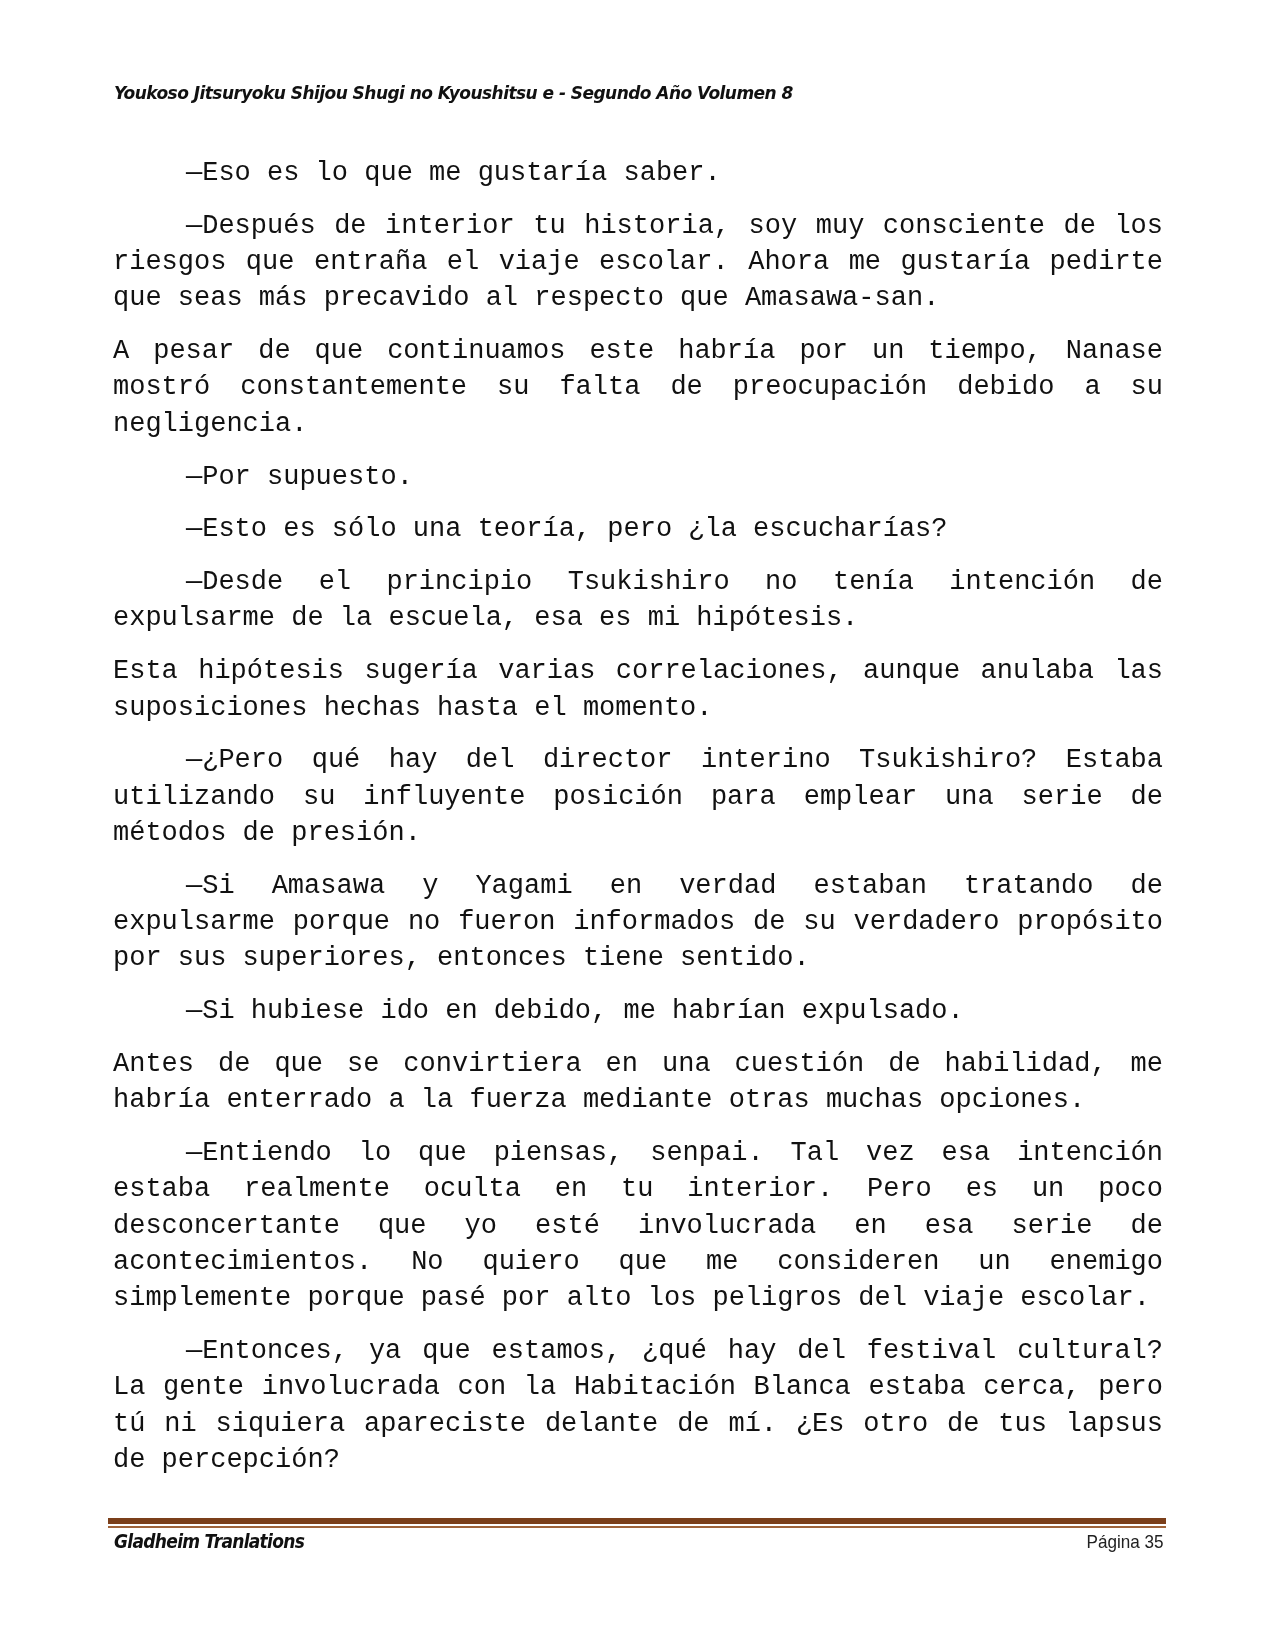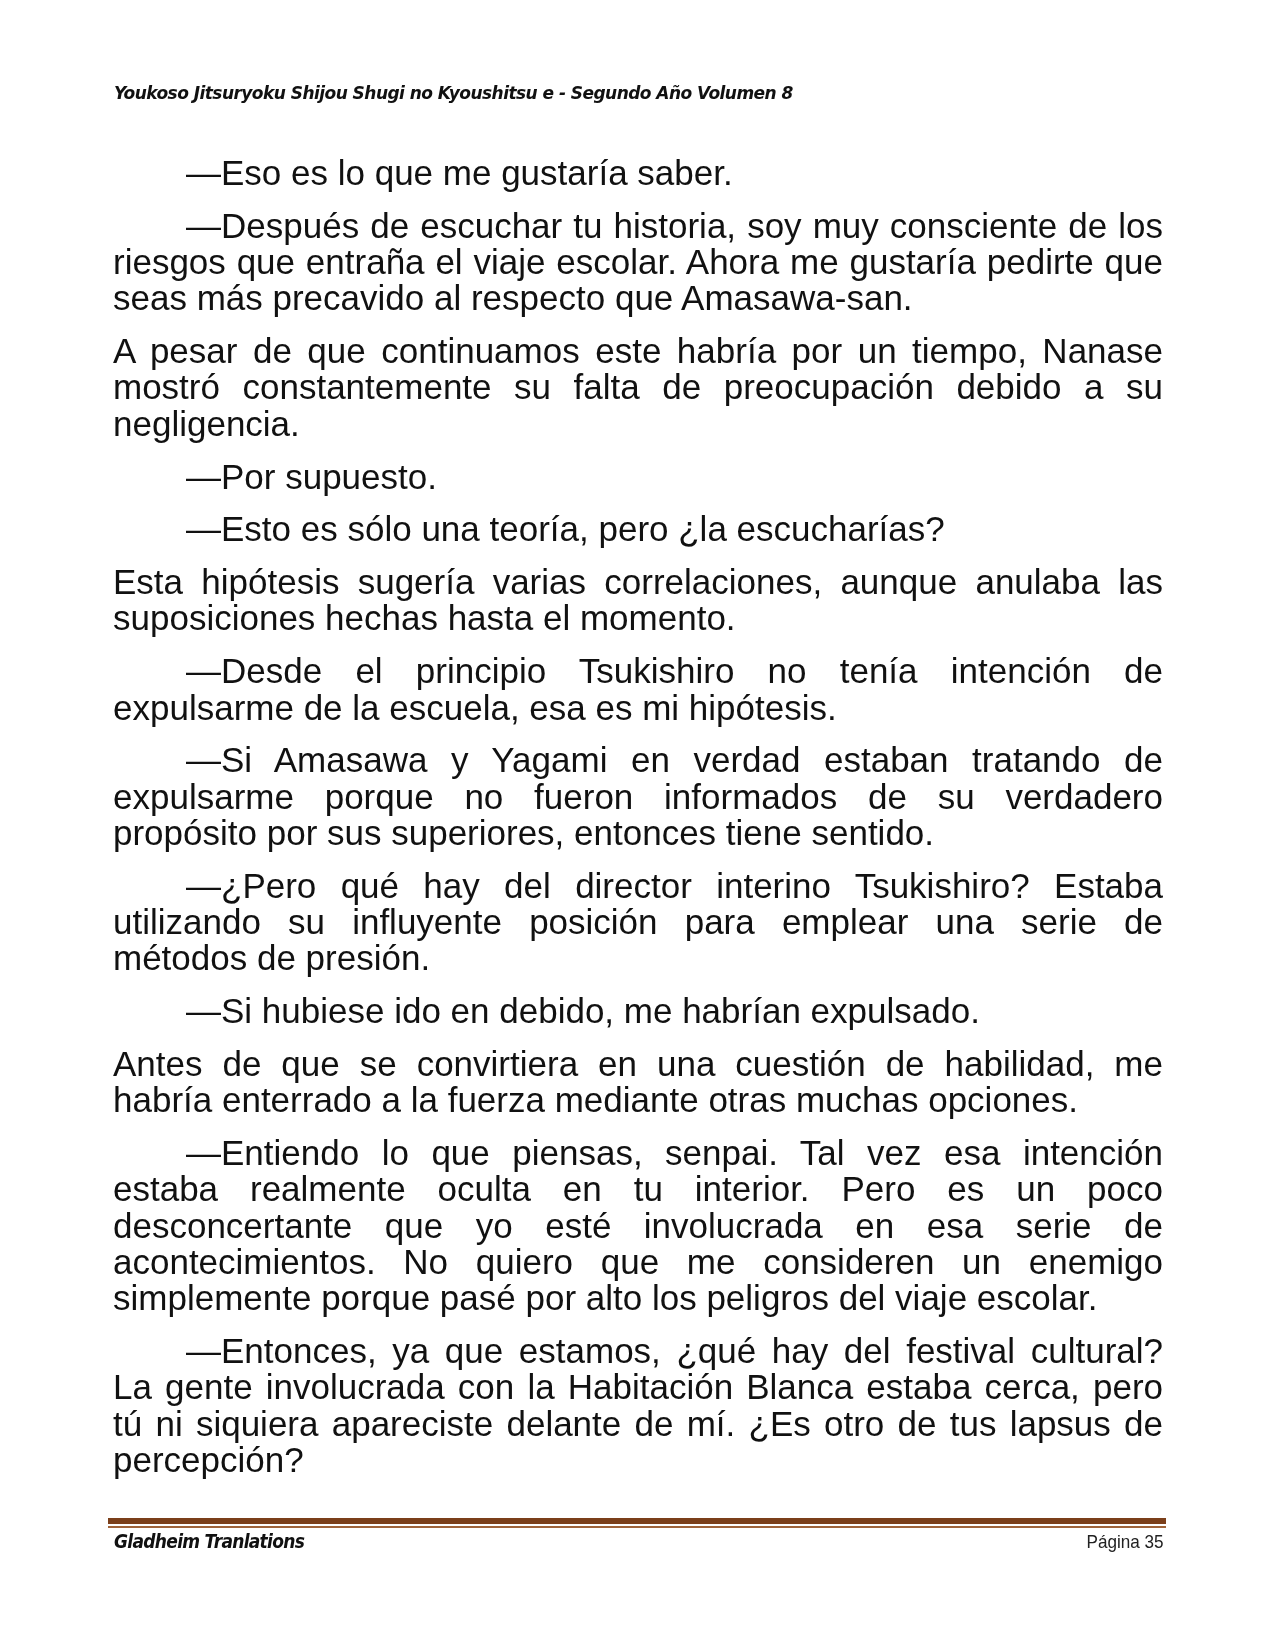--- a/index.html
+++ b/index.html
@@ -6,21 +6,21 @@
   body { width: 1275px; height: 1650px; position: relative; overflow: hidden; }
   .page { position: absolute; left: 0; top: 9px; width: 1275px; height: 1650px; background: #fff; }
   .header {
     position: absolute; left: 114px; top: 73px; width: 1050px;
     font-family: "DejaVu Sans", sans-serif; font-weight: bold; font-style: italic;
     font-size: 18.5px; color: #111; letter-spacing: -0.6px; transform: scaleX(0.92); transform-origin: left;
     white-space: nowrap;
   }
   .body {
     position: absolute; left: 113px; top: 146px; width: 1050px;
-    font-family: Liberation Sans, sans-serif; font-size: 35px; line-height: 36.3px; color: #111;
+    font-family: Liberation Mono, monospace; font-size: 27px; line-height: 36.3px; color: #111;
   }
   .para { margin: 0 0 16.5px 0; text-align: justify; text-align-last: left; }
   .para.indent { text-indent: 73px; }
   .footer-rule {
     position: absolute; left: 108px; top: 1509px; width: 1058px; height: 10px;
   }
   .footer-rule .thick { position: absolute; left: 0; top: 0; width: 100%; height: 6px; }
   .footer-rule .thin { position: absolute; left: 0; top: 8px; width: 100%; height: 2px; }
   .footer-left {
     position: absolute; left: 114px; top: 1521px;
@@ -34,28 +34,28 @@
   }
 </style>
 </head>
 <body>
 
 <div class="page">
   <div class="header">Youkoso Jitsuryoku Shijou Shugi no Kyoushitsu e - Segundo Año Volumen 8</div>
 
   <div class="body">
     <p class="para indent">—Eso es lo que me gustaría saber.</p>
-    <p class="para indent">—Después de escuchar tu historia, soy muy consciente de los riesgos que entraña el viaje escolar. Ahora me gustaría pedirte que seas más precavido al respecto que Amasawa-san.</p>
+    <p class="para indent">—Después de interior tu historia, soy muy consciente de los riesgos que entraña el viaje escolar. Ahora me gustaría pedirte que seas más precavido al respecto que Amasawa-san.</p>
     <p class="para">A pesar de que continuamos este habría por un tiempo, Nanase mostró constantemente su falta de preocupación debido a su negligencia.</p>
     <p class="para indent">—Por supuesto.</p>
     <p class="para indent">—Esto es sólo una teoría, pero ¿la escucharías?</p>
+    <p class="para indent">—Desde el principio Tsukishiro no tenía intención de expulsarme de la escuela, esa es mi hipótesis.</p>
     <p class="para">Esta hipótesis sugería varias correlaciones, aunque anulaba las suposiciones hechas hasta el momento.</p>
-    <p class="para indent">—Desde el principio Tsukishiro no tenía intención de expulsarme de la escuela, esa es mi hipótesis.</p>
+    <p class="para indent">—¿Pero qué hay del director interino Tsukishiro? Estaba utilizando su influyente posición para emplear una serie de métodos de presión.</p>
     <p class="para indent">—Si Amasawa y Yagami en verdad estaban tratando de expulsarme porque no fueron informados de su verdadero propósito por sus superiores, entonces tiene sentido.</p>
-    <p class="para indent">—¿Pero qué hay del director interino Tsukishiro? Estaba utilizando su influyente posición para emplear una serie de métodos de presión.</p>
     <p class="para indent">—Si hubiese ido en debido, me habrían expulsado.</p>
     <p class="para">Antes de que se convirtiera en una cuestión de habilidad, me habría enterrado a la fuerza mediante otras muchas opciones.</p>
     <p class="para indent">—Entiendo lo que piensas, senpai. Tal vez esa intención estaba realmente oculta en tu interior. Pero es un poco desconcertante que yo esté involucrada en esa serie de acontecimientos. No quiero que me consideren un enemigo simplemente porque pasé por alto los peligros del viaje escolar.</p>
     <p class="para indent">—Entonces, ya que estamos, ¿qué hay del festival cultural? La gente involucrada con la Habitación Blanca estaba cerca, pero tú ni siquiera apareciste delante de mí. ¿Es otro de tus lapsus de percepción?</p>
   </div>
 
   <div class="footer-rule">
     <div class="thick" style="background: rgb(123, 63, 26);"></div>
     <div class="thin" style="background: rgb(160, 100, 58);"></div>
   </div>

